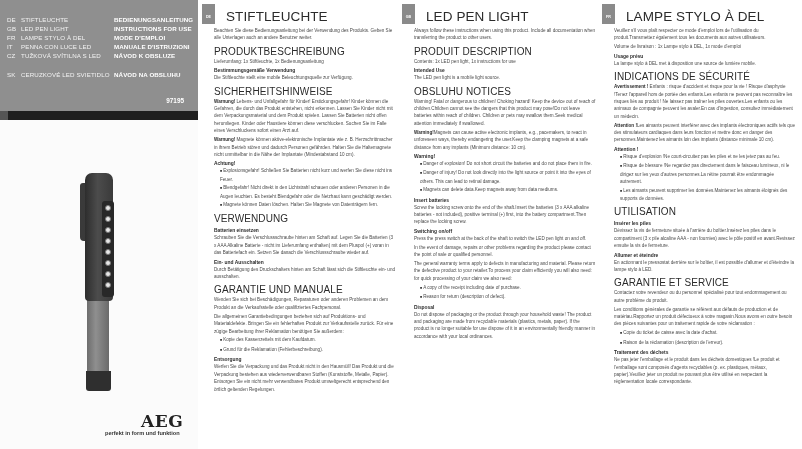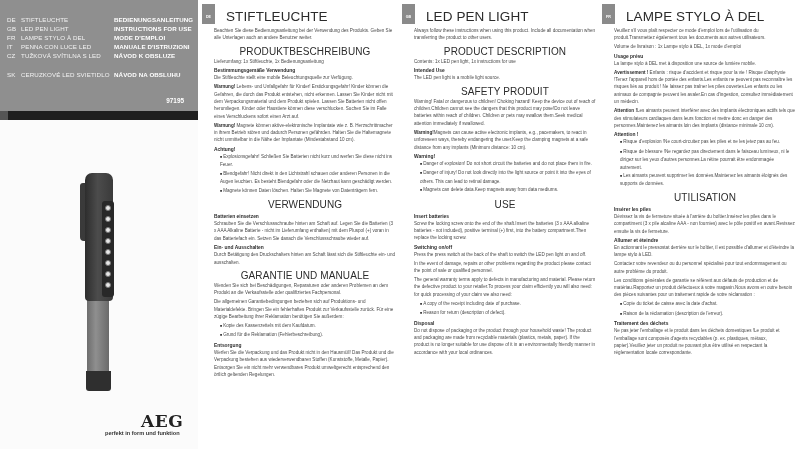--- a/index.html
+++ b/index.html
@@ -30,21 +30,21 @@
 
   
   .col { position: absolute; top: 0; width: 194px; height: 449px; padding: 0 0 0 12px; }
   .col-de { left: 202px; }
   .col-gb { left: 402px; }
   .col-fr { left: 602px; }
   .title-row { display: flex; align-items: flex-end; height: 20px; margin-top: 4px; margin-left: -12px; }
   .lang-tag { width: 13px; height: 20px; background: #8a8a8a; color: #fff; font-size: 3.6px; font-weight: bold; display: flex; align-items: center; justify-content: center; padding-top: 5px; }
   .title { font-size: 13.5px; color: #2b2b2b; margin-left: 11px; line-height: 15px; letter-spacing: 0.1px; }
   .p { font-size: 4.6px; line-height: 7.4px; color: #4a4a4a; margin-bottom: 1.5px; }
-  .h2 { font-size: 10px; color: #2b2b2b; margin-top: 4px; line-height: 12px; letter-spacing: 0.1px; text-align: center; }
+  .h2 { font-size: 10px; color: #2b2b2b; margin-top: 4px; line-height: 12px; letter-spacing: 0.1px; }
   .h3 { font-size: 4.9px; line-height: 7px; font-weight: bold; color: #2b2b2b; margin-top: 2px; }
   .b { font-weight: bold; color: #2b2b2b; }
   .bullet { font-size: 4.6px; line-height: 7.4px; color: #4a4a4a; padding-left: 6px; margin-bottom: 1px; }
   .bullet::before { content: "\25A0"; font-size: 3.5px; margin-right: 1px; color: #333; }
   .intro { margin-top: 3px; }
 </style>
 </head>
 <body>
 
 <div class="cover">
@@ -109,20 +109,21 @@
 <div class="col col-de">
   <div class="title-row">
     <span class="lang-tag">DE</span>
     <span class="title">STIFTLEUCHTE</span>
   </div>
   <div class="p intro">Beachten Sie diese Bedienungsanleitung bei der Verwendung des Produkts. Geben Sie alle Unterlagen auch an andere Benutzer weiter.</div>
   <div class="h2">PRODUKTBESCHREIBUNG</div>
   <div class="p">Lieferumfang: 1x Stiftleuchte, 1x Bedienungsanleitung</div>
   <div class="h3">Bestimmungsgemäße Verwendung</div>
   <div class="p">Die Stiftleuchte stellt eine mobile Beleuchtungsquelle zur Verfügung.</div>
+  <div class="h2">SICHERHEITSHINWEISE</div>
   <div class="p"><span class="b">Warnung!</span><span> Lebens- und Unfallgefahr für Kinder! Erstickungsgefahr! Kinder können die Gefahren, die durch das Produkt entstehen, nicht erkennen. Lassen Sie Kinder nicht mit dem Verpackungsmaterial und dem Produkt spielen. Lassen Sie Batterien nicht offen herumliegen. Kinder oder Haustiere können diese verschlucken. Suchen Sie im Falle eines Verschluckens sofort einen Arzt auf.</span></div>
   <div class="p"><span class="b">Warnung!</span><span> Magnete können aktive-elektronische Implantate wie z. B. Herzschrittmacher in ihrem Betrieb stören und dadurch Personen gefährden. Halten Sie die Haltemagnete nicht unmittelbar in die Nähe der Implantate (Mindestabstand 10 cm).</span></div>
   <div class="h3">Achtung!</div>
   <div class="bullet">Explosionsgefahr! Schließen Sie Batterien nicht kurz und werfen Sie diese nicht ins Feuer.</div>
   <div class="bullet">Blendgefahr! Nicht direkt in den Lichtstrahl schauen oder anderen Personen in die Augen leuchten. Es besteht Blendgefahr oder die Netzhaut kann geschädigt werden.</div>
   <div class="bullet">Magnete können Daten löschen. Halten Sie Magnete von Datenträgern fern.</div>
   <div class="h2">VERWENDUNG</div>
   <div class="h3">Batterien einsetzen</div>
   <div class="p">Schrauben Sie die Verschlussschraube hinten am Schaft auf. Legen Sie die Batterien (3 x AAA Alkaline Batterie - nicht im Lieferumfang enthalten) mit dem Pluspol (+) voran in das Batteriefach ein. Setzen Sie danach die Verschlussschraube wieder auf.</div>
   <div class="h3">Ein- und Ausschalten</div>
@@ -135,32 +136,31 @@
   <div class="h3">Entsorgung</div>
   <div class="p">Werfen Sie die Verpackung und das Produkt nicht in den Hausmüll! Das Produkt und die Verpackung bestehen aus wiederverwendbaren Stoffen (Kunststoffe, Metalle, Papier). Entsorgen Sie ein nicht mehr verwendbares Produkt umweltgerecht entsprechend den örtlich geltenden Regelungen.</div>
 </div>
 
 <div class="col col-gb">
   <div class="title-row">
     <span class="lang-tag">GB</span>
     <span class="title">LED PEN LIGHT</span>
   </div>
   <div class="p intro">Always follow these instructions when using this product. Include all documentation when transferring the product to other users.</div>
-  <div class="h2">PRODUCT DESCRIPTION</div>
+  <div class="h2">PRODUIT DESCRIPTION</div>
   <div class="p">Contents: 1x LED pen light, 1x instructions for use</div>
   <div class="h3">Intended Use</div>
   <div class="p">The LED pen light is a mobile light source.</div>
-  <div class="h2">SAFETY PRODUIT</div>
+  <div class="h2">OBSLUHU NOTICES</div>
   <div class="p">Warning! Fatal or dangerous to children! Choking hazard! Keep the device out of reach of children.Children cannot see the dangers that this product may pose!Do not leave batteries within reach of children. Children or pets may swallow them.Seek medical attention immediately if swallowed.</div>
   <div class="p"><span class="b">Warning!</span><span>Magnets can cause active electronic implants, e.g., pacemakers, to react in unforeseen ways, thereby endangering the user.Keep the clamping magnets at a safe distance from any implants (Minimum distance: 10 cm).</span></div>
   <div class="h3">Warning!</div>
   <div class="bullet">Danger of explosion! Do not short circuit the batteries and do not place them in fire.</div>
   <div class="bullet">Danger of injury! Do not look directly into the light source or point it into the eyes of others. This can lead to retinal damage.</div>
   <div class="bullet">Magnets can delete data.Keep magnets away from data mediums.</div>
-  <div class="h2">USE</div>
   <div class="h3">Insert batteries</div>
   <div class="p">Screw the locking screw onto the end of the shaft.Insert the batteries (3 x AAA alkaline batteries - not included), positive terminal (+) first, into the battery compartment.Then replace the locking screw.</div>
   <div class="h3">Switching on/off</div>
   <div class="p">Press the press switch at the back of the shaft to switch the LED pen light on and off.</div>
   <div class="p">In the event of damage, repairs or other problems regarding the product please contact the point of sale or qualified personnel.</div>
   <div class="p">The general warranty terms apply to defects in manufacturing and material. Please return the defective product to your retailer.To process your claim efficiently you will also need: for quick processing of your claim we also need:</div>
   <div class="bullet">A copy of the receipt including date of purchase.</div>
   <div class="bullet">Reason for return (description of defect).</div>
   <div class="h3">Disposal</div>
   <div class="p">Do not dispose of packaging or the product through your household waste! The product and packaging are made from recyclable materials (plastics, metals, paper). If the product is no longer suitable for use dispose of it in an environmentally friendly manner in accordance with your local ordinances.</div>
@@ -168,30 +168,32 @@
 
 <div class="col col-fr">
   <div class="title-row">
     <span class="lang-tag">FR</span>
     <span class="title">LAMPE STYLO À DEL</span>
   </div>
   <div class="p intro">Veuillez s'il vous plaît respecter ce mode d'emploi lors de l'utilisation du produit.Transmettez également tous les documents aux autres utilisateurs.</div>
   <div class="p">Volume de livraison : 1x Lampe stylo à DEL, 1x mode d'emploi</div>
   <div class="h3">Usage prévu</div>
   <div class="p">La lampe stylo à DEL met à disposition une source de lumière mobile.</div>
+  <div class="h2">INDICATIONS DE SÉCURITÉ</div>
   <div class="p"><span class="b">Avertissement !</span><span> Enfants : risque d'accident et risque pour la vie ! Risque d'asphyxie !Tenez l'appareil hors de portée des enfants.Les enfants ne peuvent pas reconnaître les risques liés au produit ! Ne laissez pas traîner les piles ouvertes.Les enfants ou les animaux de compagnie peuvent les avaler.En cas d'ingestion, consultez immédiatement un médecin.</span></div>
   <div class="p"><span class="b">Attention !</span><span>Les aimants peuvent interférer avec des implants électroniques actifs tels que des stimulateurs cardiaques dans leurs fonction et mettre donc en danger des personnes.Maintenez les aimants loin des implants (distance minimale 10 cm).</span></div>
   <div class="h3">Attention !</div>
   <div class="bullet">Risque d'explosion !Ne court-circuitez pas les piles et ne les jetez pas au feu.</div>
   <div class="bullet">Risque de blessure !Ne regardez pas directement dans le faisceau lumineux, ni le dirigez sur les yeux d'autres personnes.La rétine pourrait être endommagée autrement.</div>
   <div class="bullet">Les aimants peuvent supprimer les données.Maintenez les aimants éloignés des supports de données.</div>
   <div class="h2">UTILISATION</div>
   <div class="h3">Insérer les piles</div>
   <div class="p">Dévissez la vis de fermeture située à l'arrière du boîtier.Insérez les piles dans le compartiment (3 x pile alcaline AAA - non fournies) avec le pôle positif en avant.Revissez ensuite la vis de fermeture.</div>
   <div class="h3">Allumer et éteindre</div>
   <div class="p">En actionnant le pressostat derrière sur le boîtier, il est possible d'allumer et d'éteindre la lampe stylo à LED.</div>
+  <div class="h2">GARANTIE ET SERVICE</div>
   <div class="p">Contactez votre revendeur ou du personnel spécialisé pour tout endommagement ou autre problème du produit.</div>
   <div class="p">Les conditions générales de garantie se réfèrent aux défauts de production et de matériau.Rapportez un produit défectueux à votre magasin.Nous avons en outre besoin des pièces suivantes pour un traitement rapide de votre réclamation :</div>
   <div class="bullet">Copie du ticket de caisse avec la date d'achat.</div>
   <div class="bullet">Raison de la réclamation (description de l'erreur).</div>
   <div class="h3">Traitement des déchets</div>
   <div class="p">Ne pas jeter l'emballage et le produit dans les déchets domestiques !Le produit et l'emballage sont composés d'agents recyclables (p. ex. plastiques, métaux, papier).Veuillez jeter un produit ne pouvant plus être utilisé en respectant la réglementation locale correspondante.</div>
 </div>
 
 </body></html>

